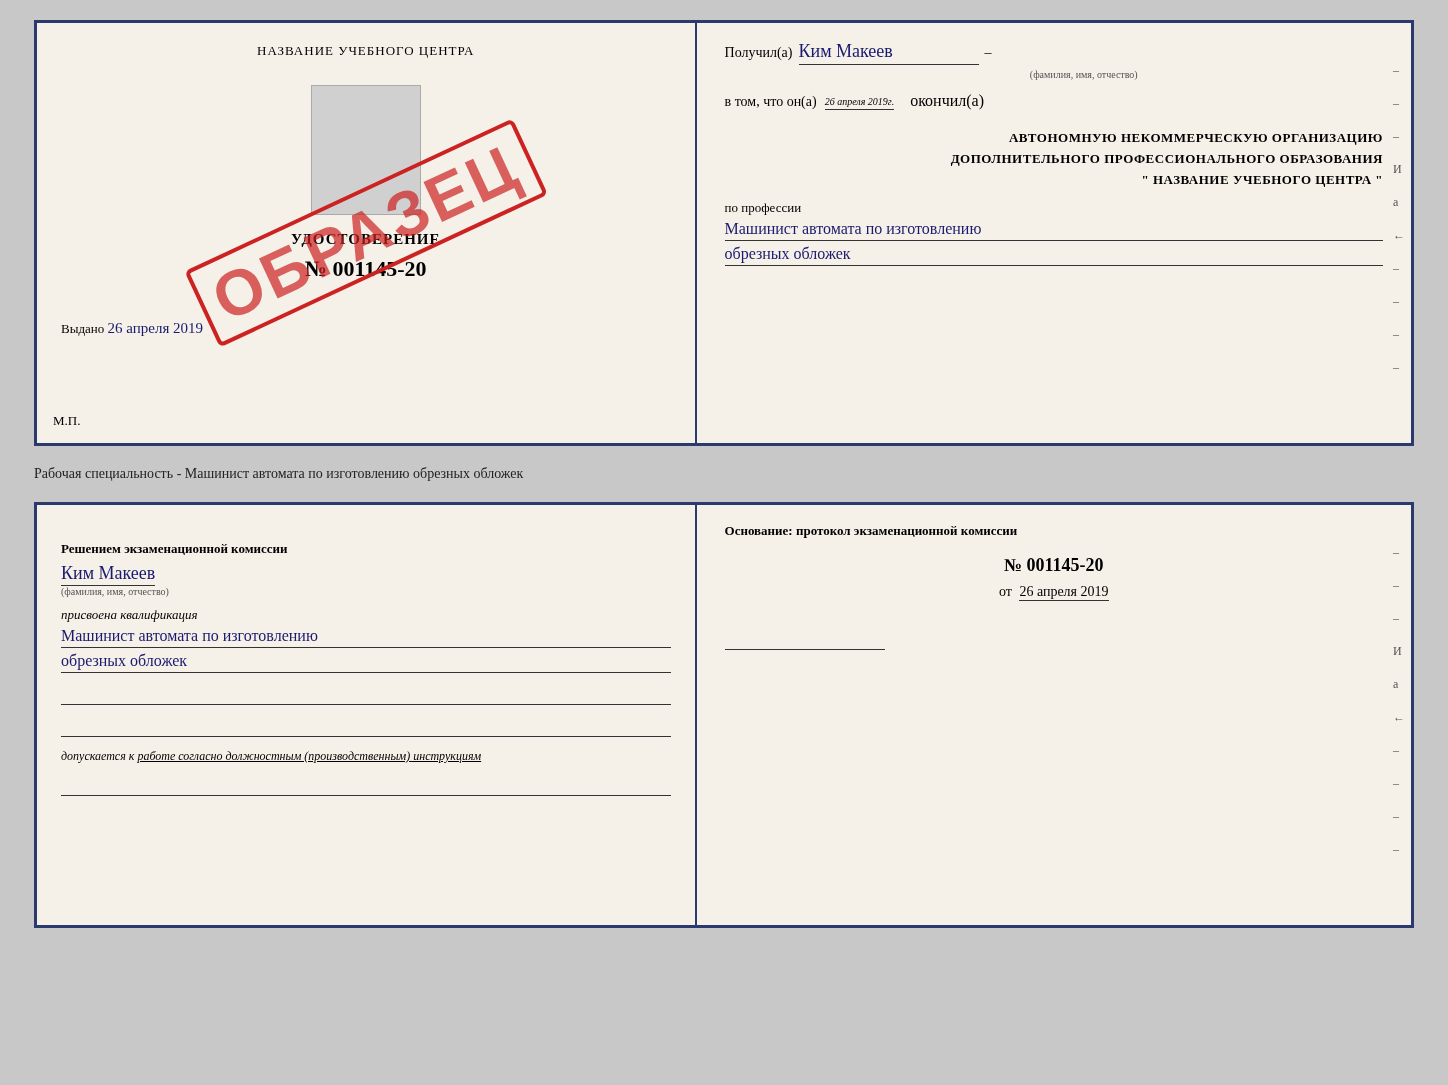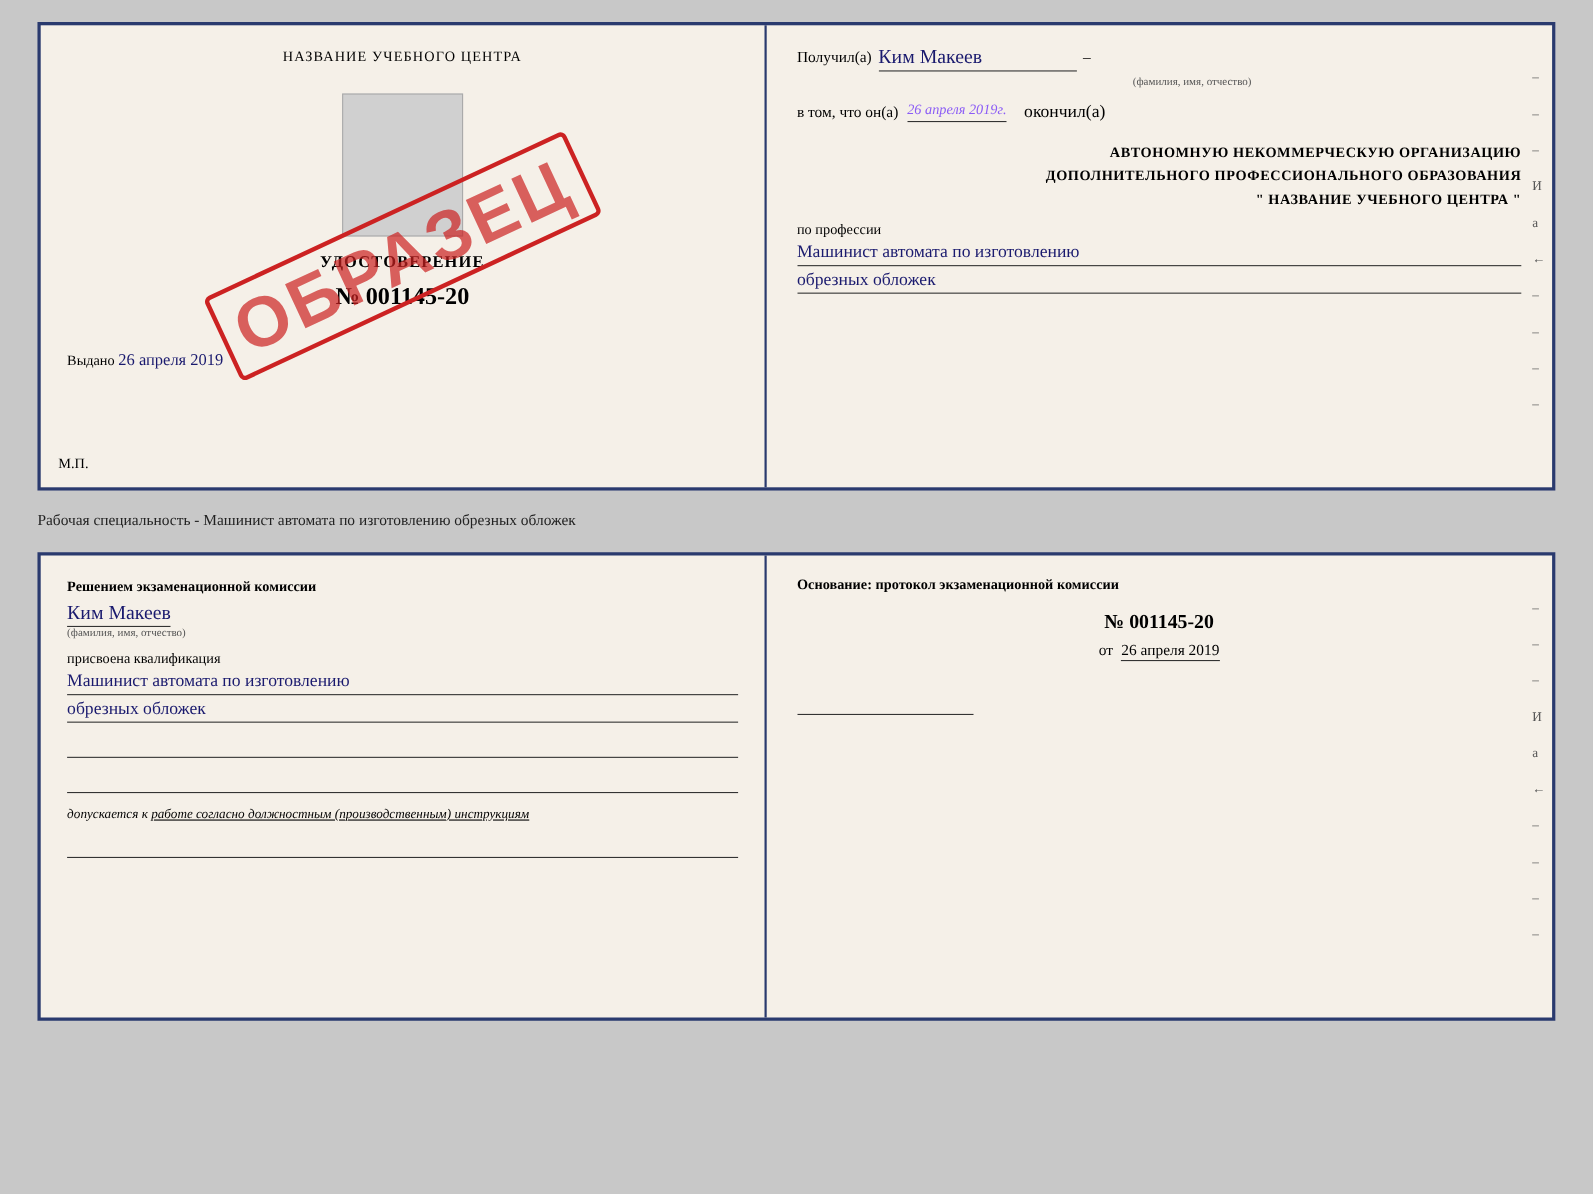--- a/index.html
+++ b/index.html
@@ -143,22 +143,22 @@
     .in-that-line {
       font-size: 14px;
       margin: 12px 0 4px 0;
       display: flex;
       align-items: flex-end;
       gap: 8px;
     }
 
     .handwritten-date {
       font-family: 'Segoe Script', 'Comic Sans MS', cursive;
-      font-size: 13px;
-      color: #8b5cf6;
+      font-size: 10px;
+      color: #000000;
       font-style: italic;
       border-bottom: 1px solid #333;
       padding-bottom: 2px;
     }
 
     .org-block {
       margin: 18px 0 10px 0;
       text-align: right;
       font-size: 13px;
       font-weight: bold;
@@ -196,21 +196,21 @@
     
     .between-caption {
       width: 1380px;
       font-size: 14px;
       color: #222;
       padding: 4px 0;
     }
 
     
     .bottom-doc .doc-left {
-      padding: 20px 24px;
+      padding: 36px 24px;
     }
 
     .decision-title {
       font-size: 13px;
       font-weight: bold;
       margin-bottom: 6px;
     }
 
     .qual-assigned {
       font-size: 13px;
@@ -351,21 +351,21 @@
 <div class="document-section bottom-doc">
 
   <div class="doc-left">
     <div class="decision-title">Решением экзаменационной комиссии</div>
 
     <div style="margin-top:4px;">
       <span class="handwritten-name">Ким Макеев</span>
       <span class="small-label" style="margin-left:0; text-align:left;">(фамилия, имя, отчество)</span>
     </div>
 
-    <div class="qual-assigned" style="margin-top:10px;">присвоена квалификация</div>
+    <div class="qual-assigned" style="margin-top:10px;font-style:italic;">присвоена квалификация</div>
 
     <span class="handwritten-qual">Машинист автомата по изготовлению</span>
     <span class="handwritten-qual">обрезных обложек</span>
 
     <span class="underline-blank"></span>
     <span class="underline-blank"></span>
 
     <div class="admitted-line" style="margin-top:12px;">
       <span>допускается к</span>
       <span class="italic-underline">работе согласно должностным (производственным) инструкциям</span>

